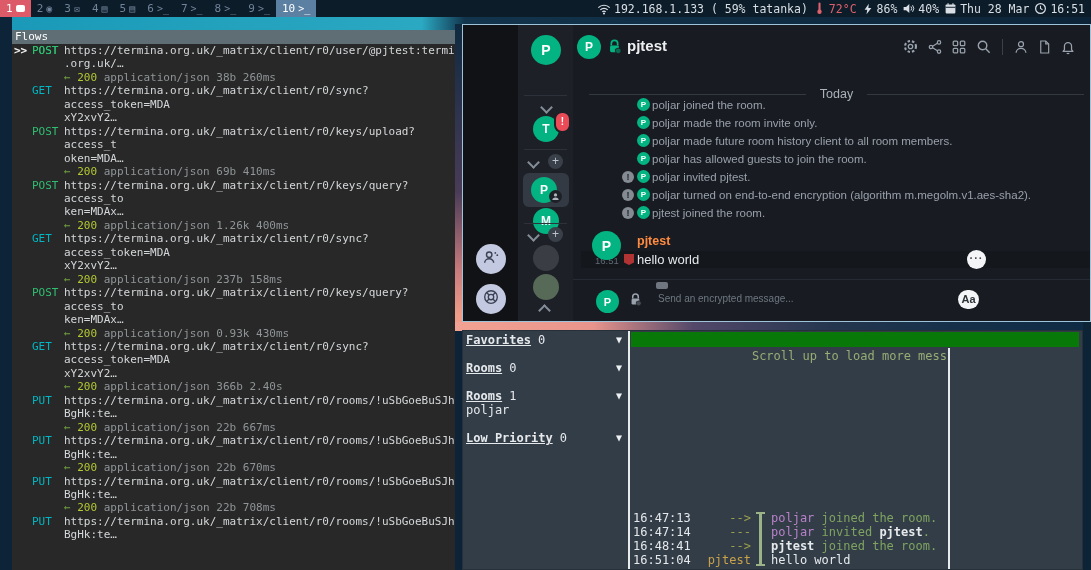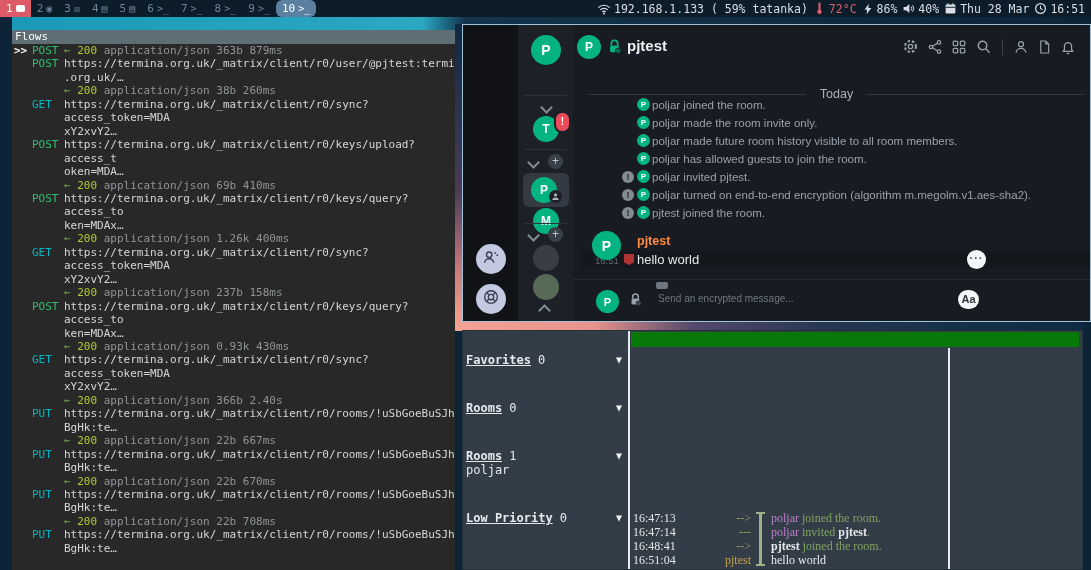--- a/index.html
+++ b/index.html
@@ -17,21 +17,21 @@
   .wall-band{position:absolute;left:455px;top:322px;right:8px;height:9px;
     background:linear-gradient(90deg,#f2a292,#e8948c 22%,#53486a 38%,#24364e 60%,#16304a 80%,#0f2b44);}
   .wall-right{position:absolute;right:0;top:24px;width:8px;bottom:0;background:#0d2336;}
 
   
   #taskbar{position:absolute;left:0;top:0;right:0;height:17px;background:#0d1c29;
     display:flex;align-items:center;font-size:11px;color:#70839a;}
   #ws-list{display:flex;height:100%;}
   .ws{display:flex;align-items:center;gap:3px;padding:0 6px;height:100%;color:#70839a;cursor:default;}
   .ws.urgent{background:#dd5b69;color:#fff;}
-  .ws.focused{background:#5b80a2;color:#fff;border-radius:6px;}
+  .ws.focused{background:#5b80a2;color:#fff;}
   .ws .ico-bubble{width:9px;height:7px;border-radius:2px;background:currentColor;position:relative;display:inline-block;}
   .ws .ico-bubble::after{content:"";position:absolute;left:1px;bottom:-3px;border:3px solid transparent;border-top-color:currentColor;border-left-width:2px;border-right-width:2px;}
   .ws .g{font-size:10px;line-height:1;}
   #status{margin-left:auto;display:flex;align-items:center;gap:5px;padding-right:6px;color:#d9dfe5;font-size:11.5px;}
   .st-seg{display:flex;align-items:center;gap:3px;}
   .st-seg.alert{color:#e0606c;}
   .st-seg svg{display:block;}
 
   
   #flows-win{position:absolute;left:12px;top:30px;width:443px;bottom:0;background:#282828;
@@ -102,32 +102,32 @@
   #composer-placeholder{position:absolute;left:85px;top:13px;font-size:10px;color:#6e7880;}
   #format-btn{position:absolute;left:385px;top:10px;width:21px;height:19px;border-radius:10px;background:#f4f5f6;
     color:#2e3338;font-size:11px;font-weight:bold;text-align:center;line-height:19px;}
 
   
   #gomuks-win{position:absolute;left:462px;top:330px;width:621px;height:240px;
     background:linear-gradient(115deg,#39414c,#313b46 40%,#2e3舰842 70%,#333d48);
     background-color:#333d48;border:1px solid #253039;box-sizing:border-box;
     font-family:"DejaVu Sans Mono",monospace;font-size:12px;color:#e6e9ec;overflow:hidden;}
   #gm-sidebar{position:absolute;left:0;top:0;width:165px;bottom:0;padding:2px 0 0 3px;box-sizing:border-box;}
-  .gm-sec-h{display:flex;align-items:center;height:14px;line-height:14px;margin-top:20px;}
+  .gm-sec-h{display:flex;align-items:center;height:14px;line-height:14px;}
   .gm-sec-h .lbl{font-weight:bold;text-decoration:underline;}
   .gm-sec-h .cnt{margin-left:7px;}
   .gm-sec-h .arr{margin-left:auto;margin-right:6px;font-size:10px;color:#eef1f3;}
   .gm-room{height:14px;line-height:14px;}
   .gm-gap{height:14px;}
   #gm-div1{position:absolute;left:165px;top:0;bottom:0;width:2px;background:#e8ebee;}
   #gm-greenbar{position:absolute;left:168px;top:1px;width:448px;height:15px;background:#087808;}
   #gm-notice{position:absolute;left:170px;top:18px;width:314px;text-align:right;color:#96ad74;}
   #gm-div2{position:absolute;left:485px;top:17px;bottom:0;width:2px;background:#e8ebee;}
   #gm-messages{position:absolute;left:170px;bottom:2px;width:312px;}
-  .gm-line{display:flex;height:14px;line-height:14px;white-space:pre;font-family:Liberation Serif, serif;}
+  .gm-line{display:flex;height:14px;line-height:14px;white-space:pre;}
   .gm-time{width:66px;}
   .gm-sender{width:52px;text-align:right;}
   .gm-body{margin-left:20px;}
   .c-arrow{color:#9aa04a;}
   .c-purple{color:#b981c9;}
   .c-green{color:#7fa45f;}
   .c-bold{color:#e6e9ec;font-weight:bold;}
   .c-gold{color:#c9a24a;}
   .c-text{color:#e6e9ec;}
   #gm-bar{position:absolute;left:126px;top:1px;bottom:1px;width:3px;background:#9cb388;}
@@ -245,21 +245,20 @@
         </span>
       </div>
   </div>
 
   <div id="flows-win" class="mono">
     <div id="flows-header">Flows</div>
     <div id="flows-list">
         <div class="flow">
           <span class="cursor">&gt;&gt;</span>
           <span class="method m-POST">POST</span>
-          <div class="resp"><span class="arrow">← </span><span class="code">200</span><span class="meta"> application/json 363b 879ms</span></div>
         </div>
         <div class="flow">
           <span class="method m-POST">POST</span>
           <div class="url-line">https://termina.org.uk/_matrix/client/r0/user/@pjtest:termina</div>
           <div class="url-line">.org.uk/…</div>
           <div class="resp"><span class="arrow">← </span><span class="code">200</span><span class="meta"> application/json 38b 260ms</span></div>
         </div>
         <div class="flow">
           <span class="method m-GET">GET</span>
           <div class="url-line">https://termina.org.uk/_matrix/client/r0/sync?access_token=MDA</div>
@@ -446,21 +445,21 @@
 
       <div class="date-sep">
         <div class="ln"></div>
           <span>Today</span>
           <div class="ln"></div>
       </div>
 
       <div id="events">
           <div class="ev"><span class="avatar av">P</span><span>poljar joined the room.</span></div>
           <div class="ev"><span class="avatar av">P</span><span>poljar made the room invite only.</span></div>
-          <div class="ev"><span class="avatar av">P</span><span>poljar made future room history visible to all room members.</span></div>
+          <div class="ev"><span class="avatar av">P</span><span>poljar made future room history client to all room members.</span></div>
           <div class="ev"><span class="avatar av">P</span><span>poljar has allowed guests to join the room.</span></div>
           <div class="ev"><span class="warn">!</span><span class="avatar av">P</span><span>poljar invited pjtest.</span></div>
           <div class="ev"><span class="warn">!</span><span class="avatar av">P</span><span>poljar turned on end-to-end encryption (algorithm m.megolm.v1.aes-sha2).</span></div>
           <div class="ev"><span class="warn">!</span><span class="avatar av">P</span><span>pjtest joined the room.</span></div>
         </div>
 
       <div id="sender-row">
         <div class="avatar" id="msg-avatar">P</div>
         <div id="msg-sender">pjtest</div>
       </div>
@@ -508,20 +507,21 @@
         <div class="gm-room">poljar</div>
         <div class="gm-gap"></div>
         <div class="gm-sec-h">
           <span class="lbl">Low Priority</span>
           <span class="cnt">0</span>
           <span class="arr">▼</span>
         </div>
       </div>
     <div id="gm-div1"></div>
     <div id="gm-greenbar"></div>
+    <div id="gm-notice">Scroll up to load more mess</div>
     <div id="gm-div2"></div>
     <div id="gm-messages">
       <div id="gm-bar"></div>
     <div class="gm-line"><span class="gm-time">16:47:13</span><span class="gm-sender c-arrow">--&gt;</span><span class="gm-body"><span class="c-purple">poljar</span><span class="c-green"> joined the room.</span></span></div>
         <div class="gm-line"><span class="gm-time">16:47:14</span><span class="gm-sender c-arrow">---</span><span class="gm-body"><span class="c-purple">poljar</span><span class="c-green"> invited </span><span class="c-bold">pjtest</span><span class="c-green">.</span></span></div>
         <div class="gm-line"><span class="gm-time">16:48:41</span><span class="gm-sender c-arrow">--&gt;</span><span class="gm-body"><span class="c-bold">pjtest</span><span class="c-green"> joined the room.</span></span></div>
         <div class="gm-line"><span class="gm-time">16:51:04</span><span class="gm-sender c-gold">pjtest</span><span class="gm-body"><span class="c-text">hello world</span></span></div>
       </div>
   </div>
 

